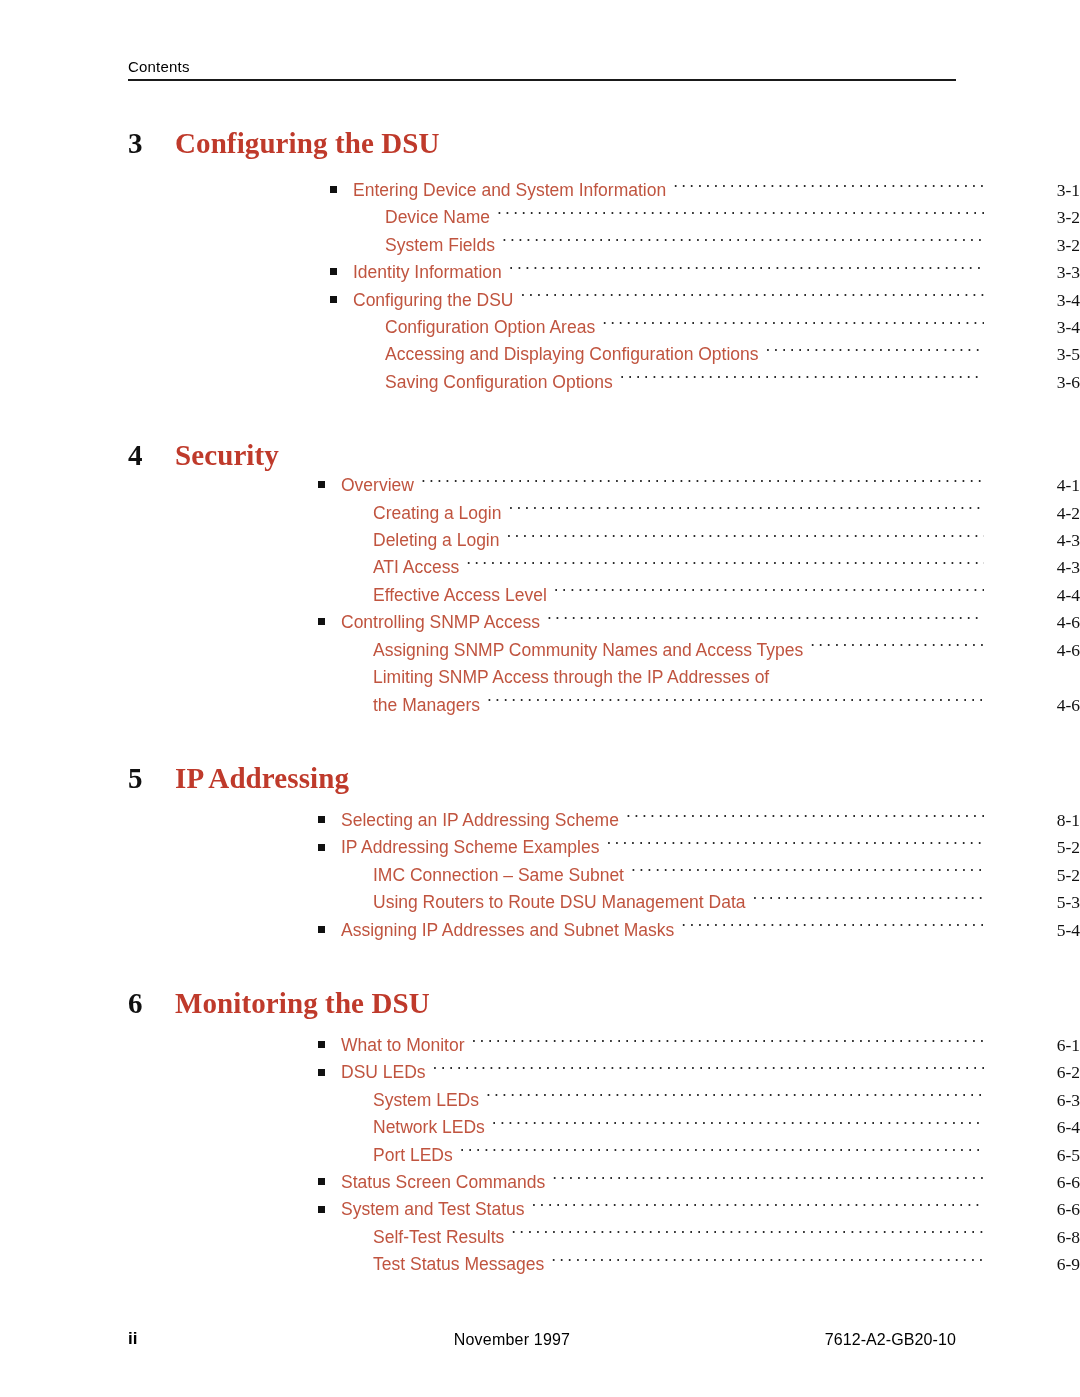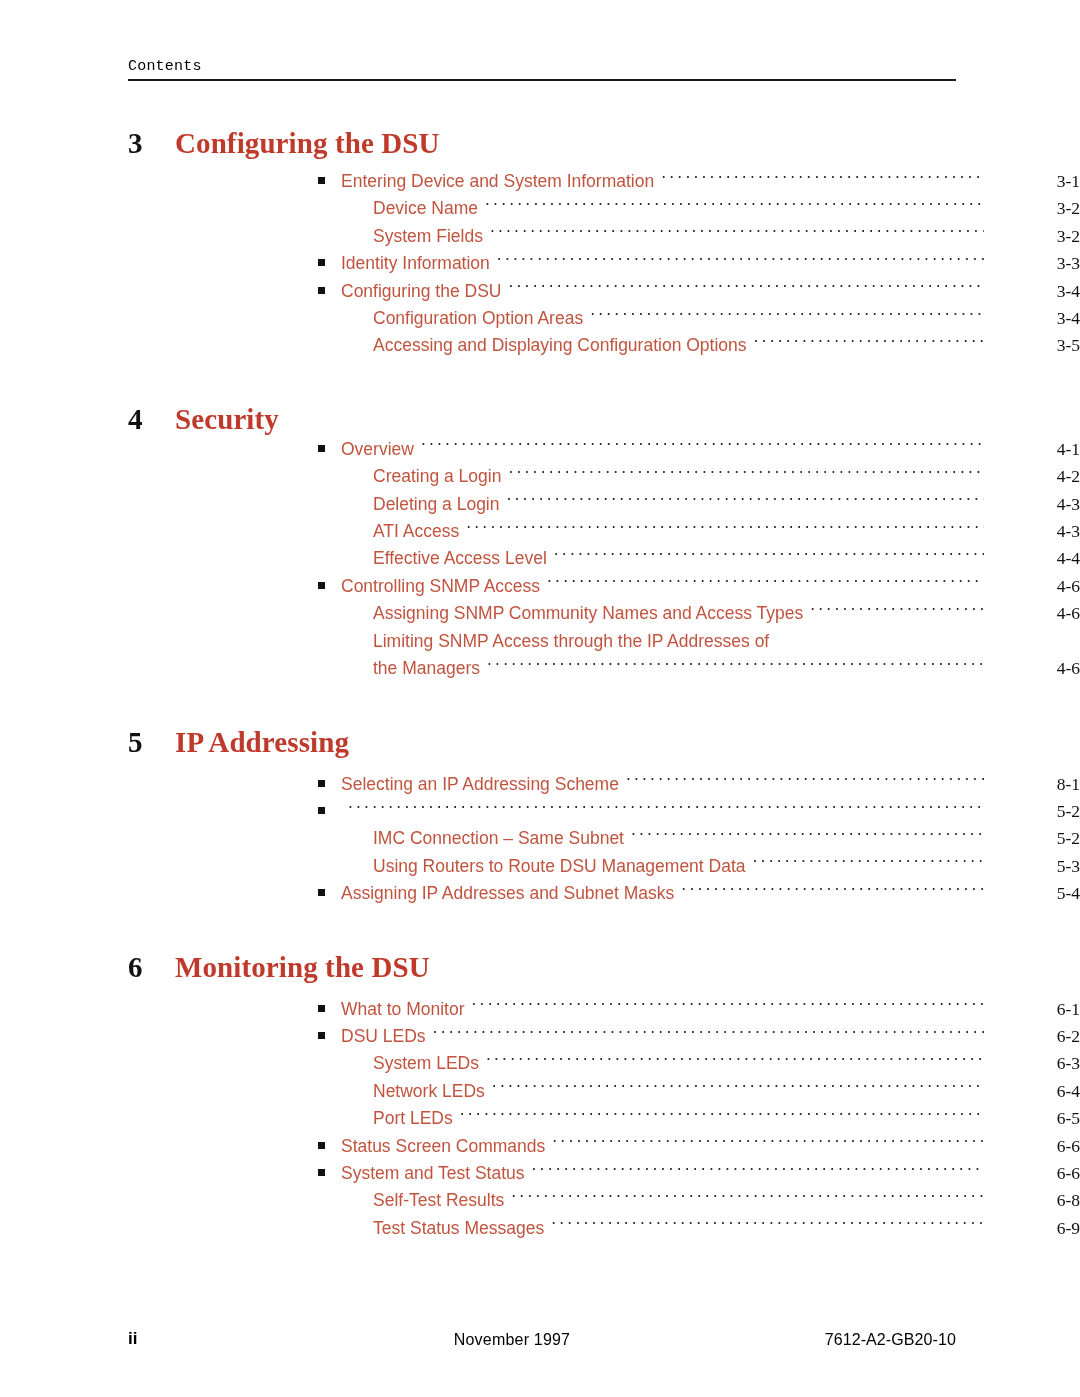--- a/index.html
+++ b/index.html
@@ -24,21 +24,21 @@
   }
 
   
   .running-head {
     position: absolute;
     left: 128px;
     top: 58px;
     width: 828px;
   }
   .running-head .rh-text {
-    font-family: Liberation Mono, monospace;
+    font-family: Liberation Sans, sans-serif;
     font-size: 15px;
     color: #000000;
     letter-spacing: 0.2px;
     line-height: 18px;
     display: block;
   }
   .running-head .rh-rule {
     display: block;
     margin-top: 3px;
     border-top: 2.2px solid #1a1a1a;
@@ -186,21 +186,21 @@
     <span class="rh-text">Contents</span>
     <span class="rh-rule"></span>
   </div>
 
   <div class="content" id="toc-content">
       <div class="chapter">
         <div class="chapter-head">
           <span class="chapter-num">3</span>
           <span class="chapter-title">Configuring the DSU</span>
         </div>
-        <ul class="toc-list" style="margin-top: 8px;">
+        <ul class="toc-list" style="margin-top: 17px; padding-left: 12px;">
           <li class="toc-row lvl1">
             <span class="bullet-cell">
               <span class="bullet"></span>
             </span>
             <span class="toc-label">Entering Device and System Information</span>
             <span class="leader"></span>
             <span class="pagenum">3-1</span>
           </li>
           <li class="toc-row lvl2">
             <span class="toc-label">Device Name</span>
@@ -230,20 +230,25 @@
           </li>
           <li class="toc-row lvl2">
             <span class="toc-label">Configuration Option Areas</span>
             <span class="leader"></span>
             <span class="pagenum">3-4</span>
           </li>
           <li class="toc-row lvl2">
             <span class="toc-label">Accessing and Displaying Configuration Options</span>
             <span class="leader"></span>
             <span class="pagenum">3-5</span>
+          </li>
+          <li class="toc-row lvl2">
+            <span class="toc-label">Saving Configuration Options</span>
+            <span class="leader"></span>
+            <span class="pagenum">3-6</span>
           </li>
         </ul>
       </div>
       <div class="chapter" style="margin-top: 42px;">
         <div class="chapter-head">
           <span class="chapter-num">4</span>
           <span class="chapter-title">Security</span>
         </div>
         <ul class="toc-list" style="">
           <li class="toc-row lvl1">
@@ -309,20 +314,21 @@
               <span class="bullet"></span>
             </span>
             <span class="toc-label">Selecting an IP Addressing Scheme</span>
             <span class="leader"></span>
             <span class="pagenum">8-1</span>
           </li>
           <li class="toc-row lvl1">
             <span class="bullet-cell">
               <span class="bullet"></span>
             </span>
+            <span class="toc-label">IP Addressing Scheme Examples</span>
             <span class="leader"></span>
             <span class="pagenum">5-2</span>
           </li>
           <li class="toc-row lvl2">
             <span class="toc-label">IMC Connection – Same Subnet</span>
             <span class="leader"></span>
             <span class="pagenum">5-2</span>
           </li>
           <li class="toc-row lvl2">
             <span class="toc-label">Using Routers to Route DSU Management Data</span>

